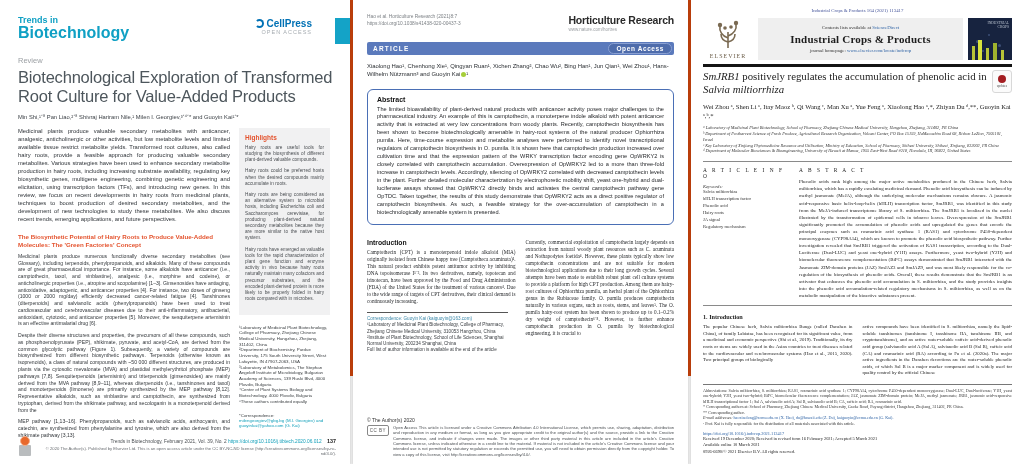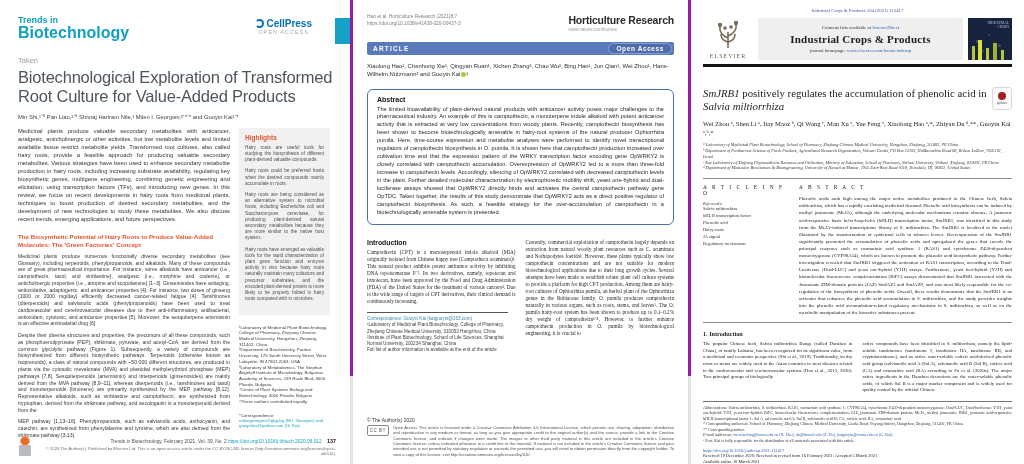--- a/index.html
+++ b/index.html
@@ -1,28 +1,28 @@
 <!DOCTYPE html>
 <html><head>
 <meta charset="utf-8">
 <style>
   * { margin:0; padding:0; box-sizing:border-box; }
   html,body { width:1024px; height:464px; }
   body { background:#ededed; font-family:"Liberation Sans", sans-serif; }
-  .stage { display:flex; width:1024px; height:376px; gap:3px; background:#a21caf; }
+  .stage { display:flex; width:1024px; height:376px; gap:3px; background:#c2410c; }
   .page { background:#ffffff; height:464px; overflow:hidden; position:relative; box-shadow:0 0 2px rgba(0,0,0,.18); }
   .jtext { text-align:justify; }
 
   
   .p1 { width:350px; padding:16px 14px 6px 18px; }
   .p1-head { display:flex; justify-content:space-between; align-items:flex-start; }
   .p1-masthead { color:#0fa0c4; font-weight:bold; line-height:1.05; }
   .p1-masthead .l1 { font-size:9px; }
   .p1-masthead .l2 { font-size:16px; }
-  .p1-pub { text-align:center; margin-right:24px; margin-top:2px; }
+  .p1-pub { text-align:right; margin-right:24px; margin-top:2px; }
   .p1-cellpress { color:#0071b5; font-weight:bold; font-size:10px; display:flex; align-items:center; gap:2px; }
   .p1-cp-glyph { width:9px; height:9px; border:2px solid #0071b5; border-radius:50%; display:inline-block; border-left-color:transparent; }
   .p1-oa { color:#a7adb2; font-size:5.5px; letter-spacing:1px; }
   .p1-tab { position:absolute; right:0; top:18px; width:15px; height:26px; background:#14a3c7; }
   .p1-kicker { color:#9b9fa3; font-size:7.5px; margin-top:14px; }
   .p1-title { color:#4d565c; font-size:16.5px; line-height:1.14; margin-top:3px; font-weight:400; letter-spacing:-.2px; }
   .p1-authors { font-size:5.8px; color:#3a3f44; margin-top:8px; }
   .p1-cols { display:flex; gap:9px; margin-top:8px; }
   .p1-main { width:212px; }
   .p1-side { width:91px; }
@@ -87,21 +87,21 @@
   .p3-contents { font-size:4.8px; color:#333; }
   .p3-contents .sd { color:#2e63a5; }
   .p3-band-title { font-size:11px; font-weight:bold; color:#1d1d1d; letter-spacing:.2px; }
   .p3-homepage { font-size:4.8px; color:#333; }
   .p3-homepage .lnk { color:#2e63a5; }
   .p3-cover { width:44px; background:#17233f; position:relative; overflow:hidden; }
   .p3-cover .cv-title { position:absolute; top:3px; right:3px; font-size:3.6px; color:#b9c2cf; text-align:right; line-height:1.2; width:26px; }
   .p3-cover .dot { position:absolute; border-radius:50%; background:#3d4f77; }
   .p3-cover .plant { position:absolute; bottom:0; background:#b7c437; }
   .p3-blackrule { height:2.5px; background:#141414; margin-top:4px; }
-  .p3-titlerow { display:flex; margin-top:20px; }
+  .p3-titlerow { display:flex; margin-top:3px; }
   .p3-title { flex:1; font-size:10.8px; color:#1c1c1c; line-height:1.25; }
   .p3-badge { flex:0 0 auto; width:20px; height:23px; background:#fbfbfb; border:1px solid #d8d8d8; border-radius:3px; display:flex; flex-direction:column; align-items:center; justify-content:center; gap:1px; }
   .p3-badge .ring { width:8px; height:8px; border-radius:50%; background:#a41e22; }
   .p3-badge .bt { font-size:3.4px; color:#555; }
   .p3-authors { margin-top:7px; font-size:6.6px; color:#1c1c1c; line-height:1.35; }
   .p3-affs { margin-top:4px; }
   .p3-aff { font-size:4.3px; font-style:italic; color:#333; line-height:1.35; }
   .p3-section { display:flex; gap:10px; border-top:1px solid #8a8a8a; border-bottom:1px solid #8a8a8a; margin-top:7px; padding:5px 0 6px 0; }
   .p3-info { width:86px; flex:0 0 auto; }
   .p3-caps { font-size:5.4px; letter-spacing:2px; color:#222; margin-bottom:5px; }
@@ -135,21 +135,21 @@
       </div>
       <div class="p1-pub">
         <div class="p1-cellpress">
           <span class="p1-cp-glyph"></span>
           <span>CellPress</span>
         </div>
         <div class="p1-oa">OPEN ACCESS</div>
       </div>
     </div>
 
-    <div class="p1-kicker">Taken</div>
+    <div class="p1-kicker">Review</div>
     <div class="p1-title">Biotechnological Exploration of Transformed Root Culture for Value-Added Products</div>
     <div class="p1-authors">Min Shi,¹٬⁸ Pan Liao,²٬⁸ Shivraj Hariram Nile,¹ Milen I. Georgiev,³٬⁴٬* and Guoyin Kai¹٬*</div>
 
     <div class="p1-cols">
       <div class="p1-main">
         <div class="p1-abstract jtext">Medicinal plants produce valuable secondary metabolites with anticancer, analgesic, anticholinergic or other activities, but low metabolite levels and limited available tissue restrict metabolite yields. Transformed root cultures, also called hairy roots, provide a feasible approach for producing valuable secondary metabolites. Various strategies have been used to enhance secondary metabolite production in hairy roots, including increasing substrate availability, regulating key biosynthetic genes, multigene engineering, combining genetic engineering and elicitation, using transcription factors (TFs), and introducing new genes. In this review, we focus on recent developments in hairy roots from medicinal plants, techniques to boost production of desired secondary metabolites, and the development of new technologies to study these metabolites. We also discuss recent trends, emerging applications, and future perspectives.</div>
         <div class="p1-redhead">The Biosynthetic Potential of Hairy Roots to Produce Value-Added Molecules: The 'Green Factories' Concept</div>
         <div class="p1-body jtext">Medicinal plants produce numerous functionally diverse secondary metabolites (see Glossary), including terpenoids, phenylpropanoids, and alkaloids. Many of these compounds are of great pharmaceutical importance. For instance, some alkaloids have anticancer (i.e., camptothecin, taxol, and vinblastine), analgesic (i.e., morphine and codeine), or anticholinergic properties (i.e., atropine and scopolamine) [1–3]. Ginsenosides have antiaging, antioxidative, adaptogenic, and anticancer properties [4]. For instance, two doses of ginseng (1000 or 2000 mg/day) efficiently decreased cancer-related fatigue [4]. Tanshinones (diterpenoids) and salvianolic acids (phenylpropanoids) have been used to treat cardiovascular and cerebrovascular diseases due to their anti-inflammatory, antibacterial, antioxidant, cytotoxic, and anticancer properties [5]. Moreover, the sesquiterpene artemisinin is an effective antimalarial drug [6].</div>
         <div class="p1-body jtext">Despite their diverse structures and properties, the precursors of all these compounds, such as phosphoenolpyruvate (PEP), shikimate, pyruvate, and acetyl-CoA, are derived from the common glycolytic pathway (Figure 1). Subsequently, a variety of compounds are biosynthesized from different biosynthetic pathways. Terpenoids (otherwise known as isoprenoids), a class of natural compounds with ~50 000 different structures, are produced in plants via the cytosolic mevalonate (MVA) and plastidial methylerythritol phosphate (MEP) pathways [7,8]. Sesquiterpenoids (artemisinin) and triterpenoids (ginsenosides) are mainly derived from the MVA pathway [8,9–11], whereas diterpenoids (i.e., tanshinones and taxol) and monoterpenoids (limonene) are primarily synthesized by the MEP pathway [8,12]. Representative alkaloids, such as vinblastine and camptothecin, are synthesized from tryptophan, derived from the shikimate pathway, and secologanin is a monoterpenoid derived from the</div>
         <div class="p1-body jtext">MEP pathway [1,13–16]. Phenylpropanoids, such as salvianolic acids, anthocyanin, and catechin, are synthesized from phenylalanine and tyrosine, which are also derived from the shikimate pathway [3,13].</div>

